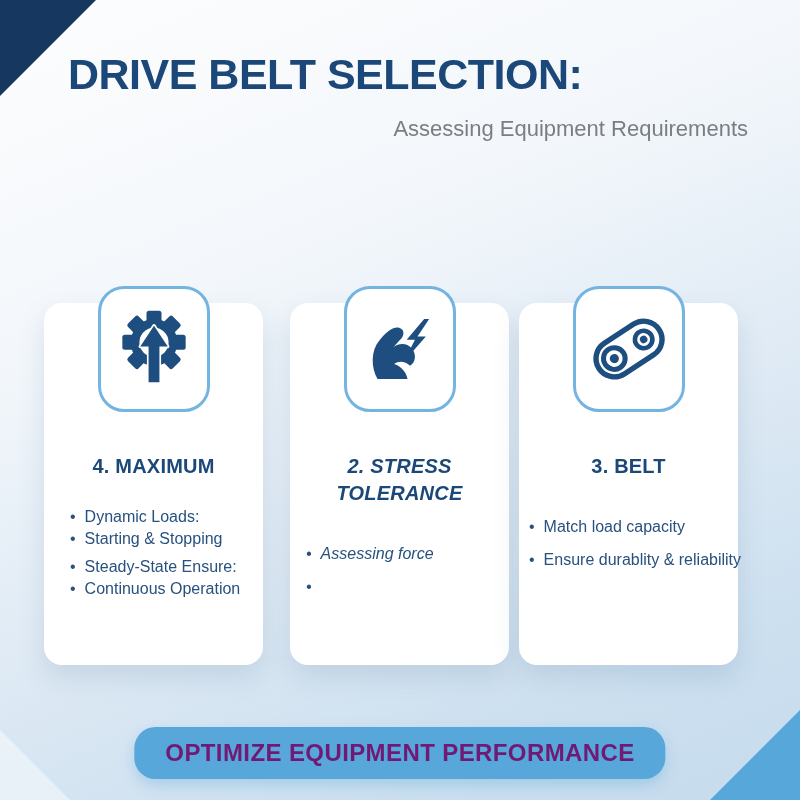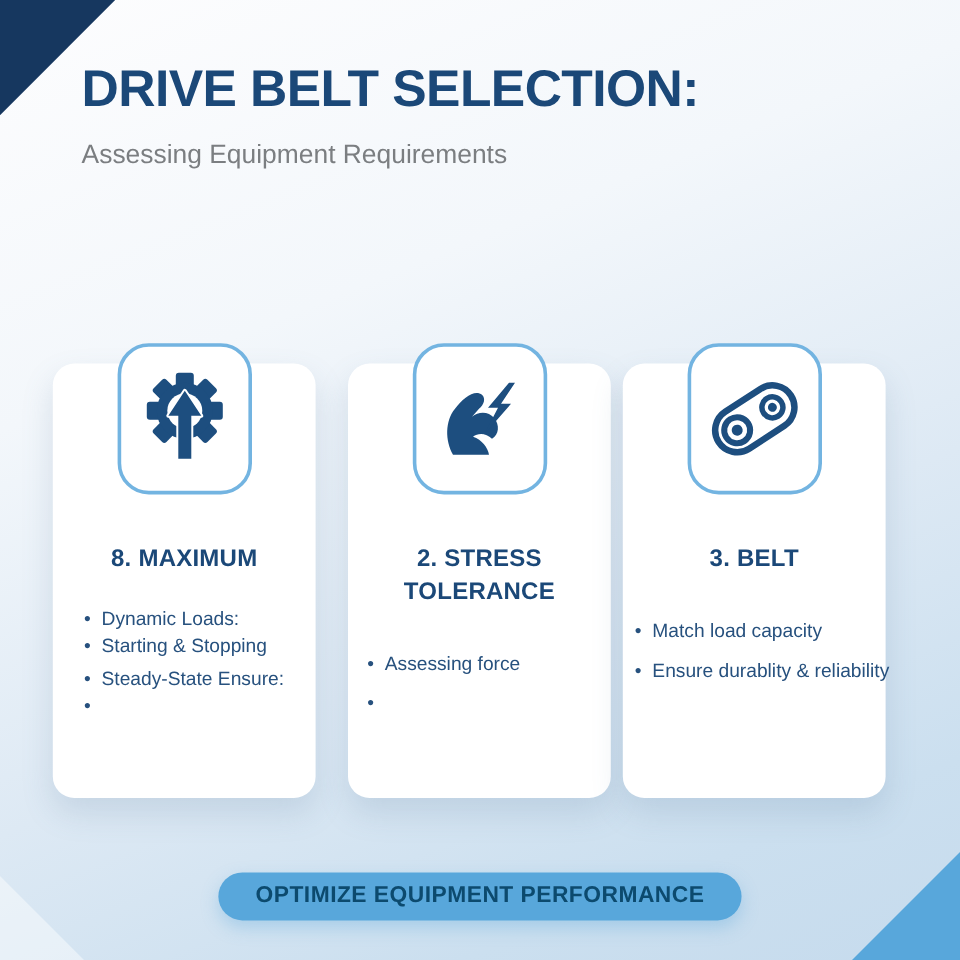--- a/index.html
+++ b/index.html
@@ -14,47 +14,47 @@
     background:#16375f; clip-path:polygon(0 0,100% 0,0 100%); }
   .corner-br { position:absolute; right:0; bottom:0; width:90px; height:90px;
     background:#58a7db; clip-path:polygon(100% 100%,100% 0,0 100%); }
   .corner-bl { position:absolute; left:0; bottom:0; width:70px; height:70px;
     background:rgba(255,255,255,.45); clip-path:polygon(0 0,0 100%,100% 100%); }
 
   
   .header { position:absolute; left:68px; top:50px; width:680px; }
   .title { color:#1b4878; font-weight:bold; font-size:43px; line-height:49px;
     letter-spacing:-.5px; white-space:nowrap; }
-  .subtitle { margin-top:17px; color:#7b7e81; font-size:22px; }
+  .subtitle { margin-top:17px; color:#7b7e81; font-size:22px;text-align:right; }
 
   
   .card { position:absolute; top:303px; width:219px; height:362px;
     background:#ffffff; border-radius:18px;
     box-shadow:0 12px 26px rgba(90,120,155,.18); }
-  .c1 { left:44px; } .c2 { left:290px; } .c3 { left:519px; }
+  .c1 { left:44px; } .c2 { left:290px;font-style:italic; } .c3 { left:519px; }
   .tile { position:absolute; top:-17px; left:50%; transform:translateX(-50%);
     width:112px; height:126px; background:#ffffff; border:3px solid #73b4e1;
     border-radius:26px; display:flex; align-items:center; justify-content:center; }
   .tile svg { width:80px; height:80px; }
   .card-head { padding-top:150px; text-align:center; color:#1b4878;
     font-weight:bold; font-size:20px; line-height:27px; letter-spacing:.2px; white-space:nowrap; }
   .bullets { margin-top:26px; padding-left:26px; }
   .c2 .bullets { margin-top:36px; padding-left:16px; }
   .c3 .bullets { margin-top:36px; padding-left:10px; }
   .group { margin-bottom:7px; }
   .c2 .group, .c3 .group { margin-bottom:11px; }
   .line { display:flex; gap:9px; font-size:16px; line-height:21.5px;
     color:#27517e; white-space:nowrap; }
   .dot { font-size:16px; }
 
   
   .cta { position:absolute; top:727px; left:50%; transform:translateX(-50%);
-    height:40px; padding:0 31px; border:none; border-radius:21px;
-    background:#58a7db; color:#0c4a6e; font-family:inherit; font-weight:bold;
-    font-size:19px; letter-spacing:.4px; white-space:nowrap;
+    height:52px; padding:0 31px; border:none; border-radius:21px;
+    background:#58a7db; color:#701a75; font-family:inherit; font-weight:bold;
+    font-size:24px; letter-spacing:.4px; white-space:nowrap;
     display:flex; align-items:center; box-shadow:0 6px 14px rgba(88,167,219,.35); cursor:pointer; }
 </style>
 </head>
 <body>
 
 <div class="corner-tl"></div>
 <div class="corner-bl"></div>
 <div class="corner-br"></div>
 
 <div class="header">
@@ -75,40 +75,41 @@
         <rect x="39" y="2" width="18" height="16" rx="3" transform="rotate(225 48 40)"></rect>
         <rect x="39" y="2" width="18" height="16" rx="3" transform="rotate(270 48 40)"></rect>
         <rect x="39" y="2" width="18" height="16" rx="3" transform="rotate(315 48 40)"></rect>
         <circle cx="48" cy="40" r="28"></circle>
         <circle cx="48" cy="40" r="17.5" fill="#ffffff"></circle>
         <path d="M48 20 L64.5 45 L54.5 45 L54.5 88 L41.5 88 L41.5 45 L31.5 45 Z" stroke="#ffffff" stroke-width="4" stroke-linejoin="round" paint-order="stroke"></path>
       </g>
     </svg>
   </div>
   <div class="card-head">
-    <div>8. MAXIMUM</div>
+    <div>4. MAXIMUM</div>
   </div>
   <div class="bullets">
     <div class="group">
       <div class="line">
         <span class="dot">•</span>
         <span>Dynamic Loads:</span>
       </div>
       <div class="line">
         <span class="dot">•</span>
         <span>Starting &amp; Stopping</span>
       </div>
     </div>
     <div class="group">
       <div class="line">
         <span class="dot">•</span>
         <span>Steady-State Ensure:</span>
       </div>
       <div class="line">
         <span class="dot">•</span>
+        <span>Continuous Operation</span>
       </div>
     </div>
   </div>
 </div>
 
 <div class="card c2">
   <div class="tile">
     <svg viewBox="0 0 96 96" aria-hidden="true">
       <g fill="#1d4e7f">
         <path d="M21 84 C13 70 13 50 23 38 C31 27 43 18 50 24 C54 28 52 34 47 38 L40 46

